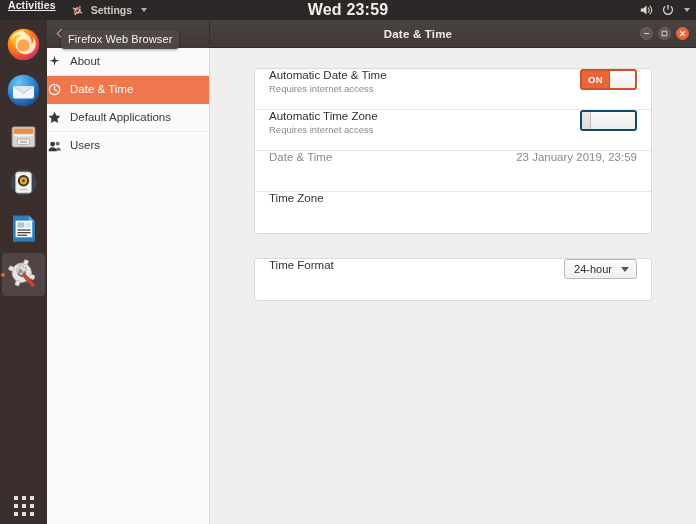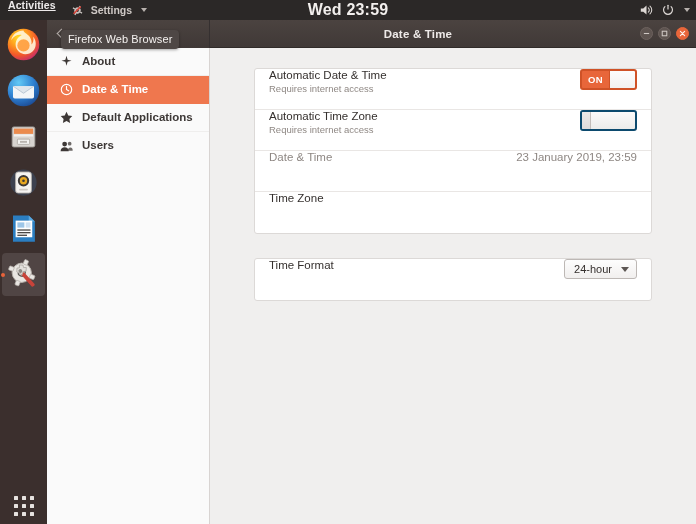--- a/index.html
+++ b/index.html
@@ -244,25 +244,24 @@
     width: 163px;
     background: #fafafa;
     border-right: 1px solid #d8d4d2;
     padding-top: 0px;
   }
   .side-item {
     display: flex;
     align-items: center;
     gap: 9px;
     height: 28px;
-    padding: 0 12px;
+    padding: 0 0;
     font-size: 11.5px;
     color: #3d3836;
     border-bottom: 1px solid #efeeed;
-    font-weight: bold;
   }
   .side-item:last-child { border-bottom: none; }
   .side-item.selected {
     background: #ef774e;
     color: #ffffff;
     border-bottom-color: #ef774e;
   }
   .side-icon {
     width: 14px; height: 14px;
     display: flex;

